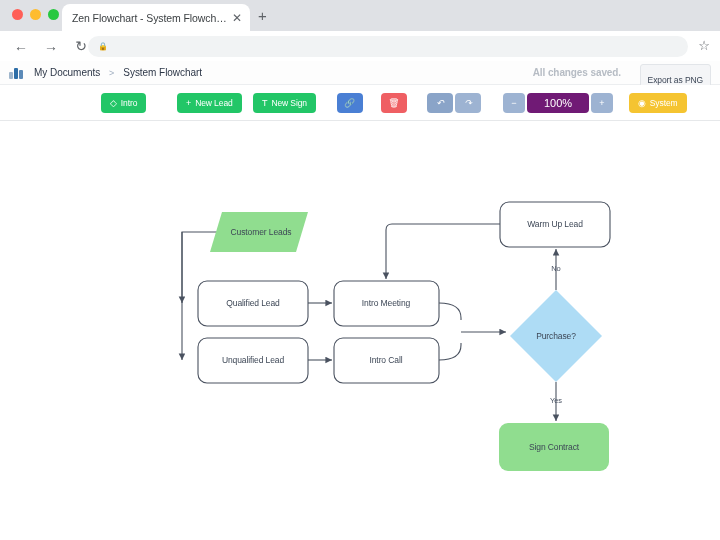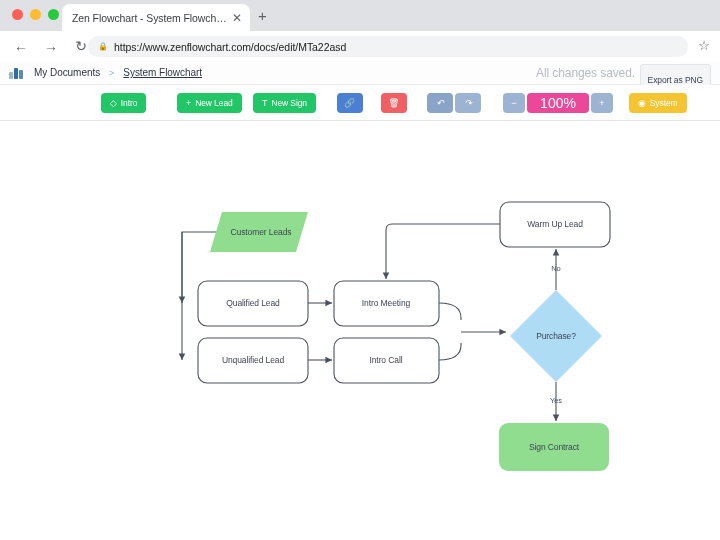--- a/index.html
+++ b/index.html
@@ -69,23 +69,23 @@
   .logo {
     margin-left:9px; width:14px; height:12px;
     position:relative; display:block;
   }
   .logo i { position:absolute; bottom:0; display:block; border-radius:1px; }
   .logo i:nth-child(1){ left:0;  width:4px; height:7px;  background:#9fb6cc; }
   .logo i:nth-child(2){ left:5px;width:4px; height:11px; background:#2f6fa8; }
   .logo i:nth-child(3){ left:10px;width:4px;height:9px;  background:#5b8ab8; }
   .crumb { font-size:10px; color:#2d3748; margin-left:11px; letter-spacing:-0.05px; }
   .crumb.sep { color:#a0aec0; margin-left:9px; font-size:9px; }
-  .crumb.cur { margin-left:9px;text-decoration:underline; }
+  .crumb.cur { margin-left:9px; }
   .saved {
-    position:absolute; right:85px; font-size:12px; color:#b6bcc4; letter-spacing:-0.1px;
+    position:absolute; right:99px; font-size:10px; color:#b6bcc4; letter-spacing:-0.1px;font-weight:bold;
   }
   .export {
     position:absolute; right:9px; top:3px; height:17px;
     background:#f4f5f7; border:1px solid #e2e5e9; border-radius:3px;
     font-size:8.5px; color:#3c4656; display:flex; align-items:center;
     padding:15px 7px; letter-spacing:-0.1px;
   }
 
   
   .toolbar {
@@ -99,21 +99,21 @@
     gap:4px; letter-spacing:-0.1px; white-space:nowrap;
   }
   .tb.green { background:#22c667; }
   .tb.blue  { background:#4a7fd4; width:26px; padding:0; }
   .tb.red   { background:#ef5f63; width:26px; padding:0; }
   .tb.yellow{ background:#f5c431; }
   .tb i { font-style:normal; font-size:9px; display:inline-block; }
   .grp { display:flex; gap:2px; }
   .zoomgrp { display:flex; gap:2px; align-items:center; }
   .zoomval {
-    background:#ec4899; color:#fff; font-size:14px; height:20px;
+    background:#701a75; color:#fff; font-size:11px; height:20px;
     width:62px; display:flex; align-items:center; justify-content:center;
     border-radius:4px;
   }
   .zoombtn {
     background:#9db3d2; color:#fff; width:22px; height:20px;
     display:flex; align-items:center; justify-content:center;
     border-radius:4px; font-size:9px;
   }
 
   
@@ -147,21 +147,20 @@
     </div>
     <div class="tab-new">+</div>
   </div>
 
   <div class="chrome-bar">
     <div class="navbtn">←</div>
     <div class="navbtn">→</div>
     <div class="navbtn">↻</div>
     <div class="omnibox">
       <span class="lock">🔒</span>
-      <span class="url">https://www.zenflowchart.com/docs/edit/MTa22asd</span>
     </div>
     <div class="star">☆</div>
   </div>
 
   <div class="app-header">
     <span class="logo">
         <i></i>
         <i></i>
         <i></i>
       </span>

